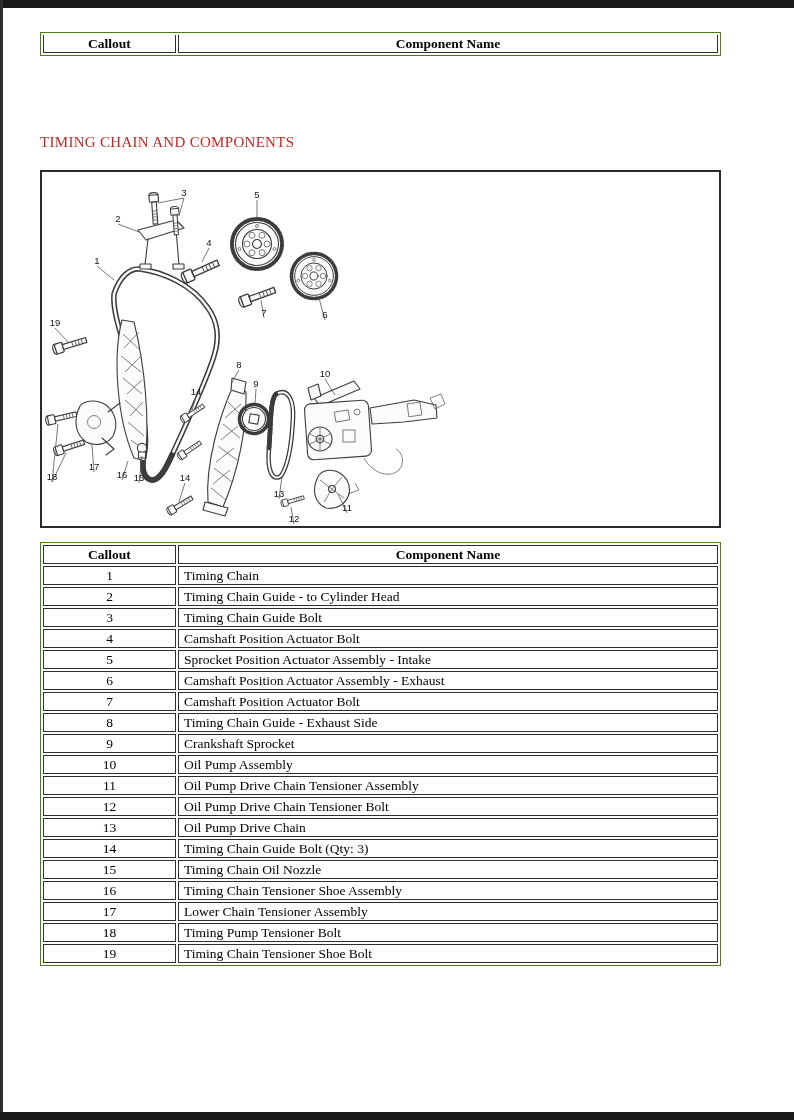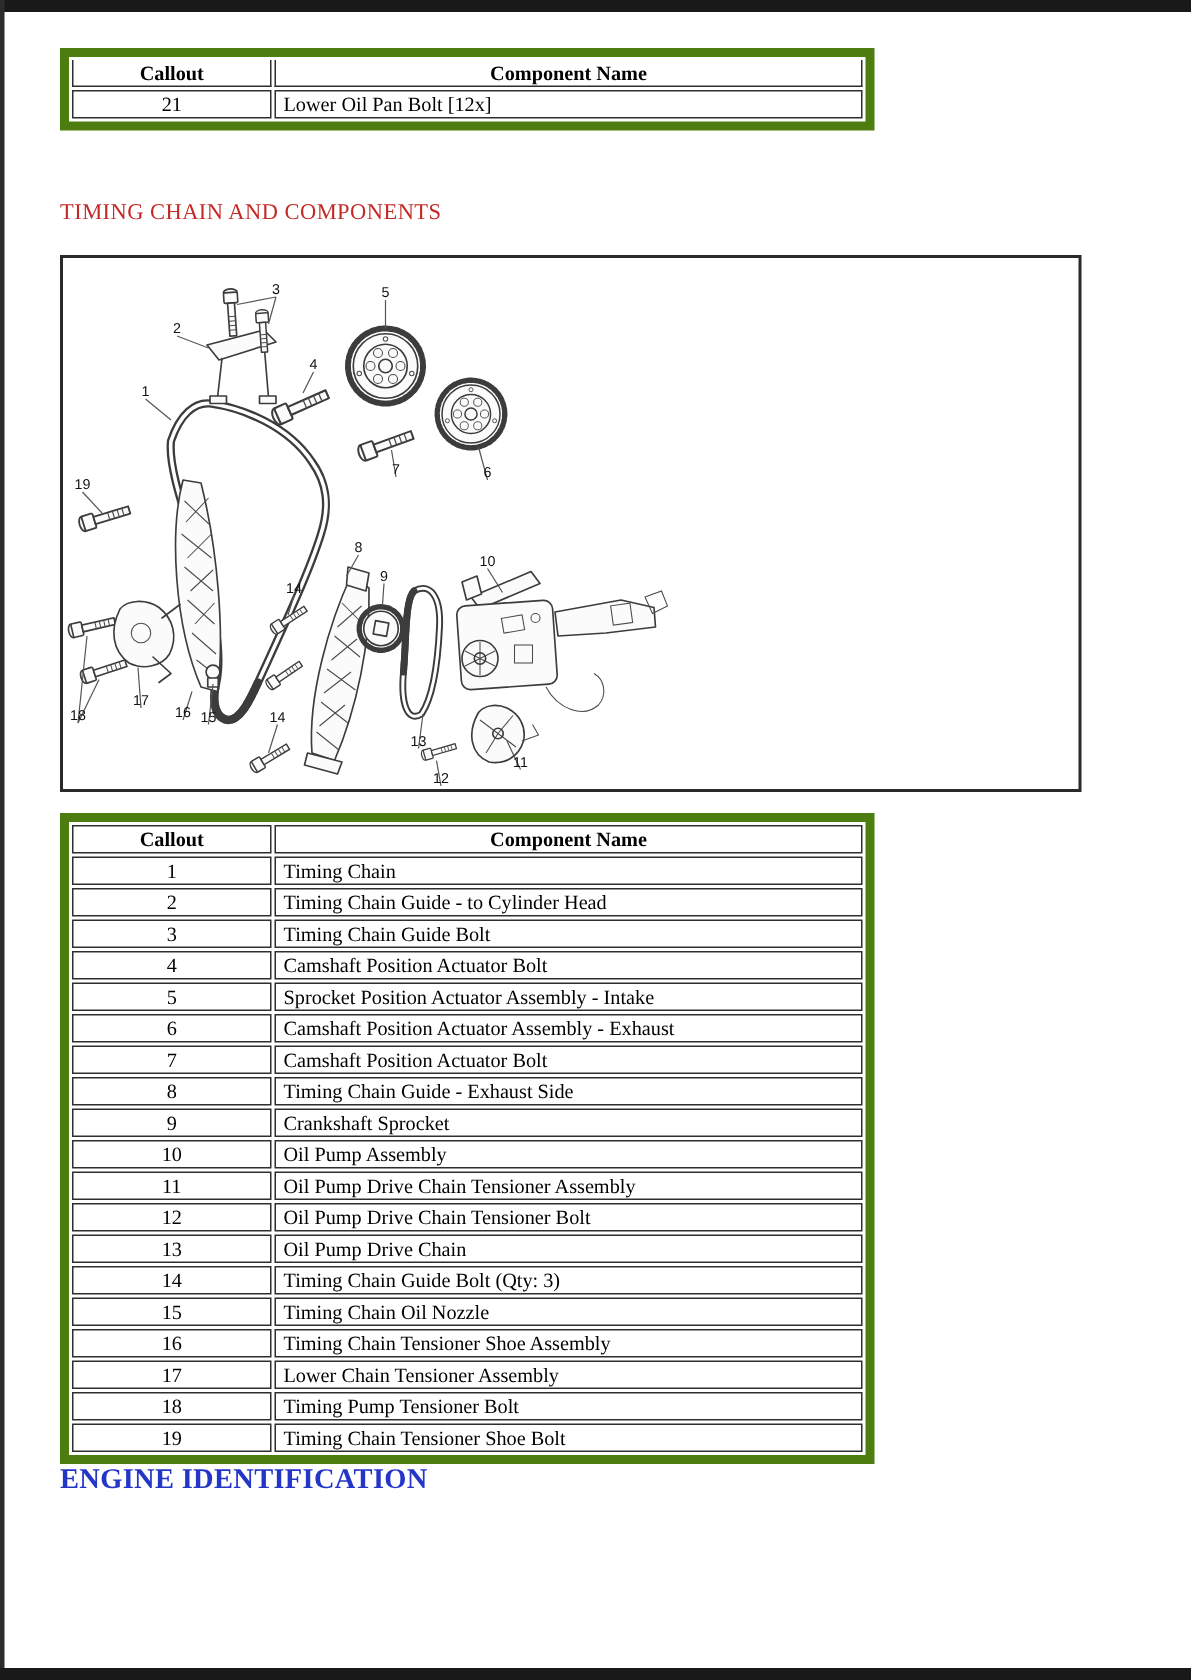--- a/index.html
+++ b/index.html
@@ -6,21 +6,21 @@
   .page {
     position:relative; width:794px; height:1120px; background:#ffffff;
     font-family:"Liberation Serif", serif; overflow:hidden; margin:0 auto;
   }
   .bar-top    { position:absolute; left:0; top:0;      width:794px; height:8px;  background:#191919; }
   .bar-bottom { position:absolute; left:0; top:1112px; width:794px; height:8px;  background:#191919; }
   .edge-left  { position:absolute; left:0; top:0;      width:3px;   height:1120px; background:#2c2c2c; }
 
   table.doc {
     border-collapse:separate; border-spacing:2px; table-layout:fixed;
-    width:543px; background:#fff; border:6px solid #4d7c0f;
+    width:681px; background:#fff; border:1px solid #4d7c0f;
   }
   table.doc th, table.doc td {
     border:1px solid #2e2e2e; font-size:13.5px; line-height:17px; height:17px;
     padding:0 2px; color:#000; overflow:hidden; white-space:nowrap;
   }
   table.doc th { font-weight:bold; text-align:center; }
   table.doc td.c-callout { text-align:center; }
   table.doc td.c-name { text-align:left; padding-left:5px; }
 
   .tbl-top { position:absolute; top:32px; left:40px; border-top:none; }
@@ -63,24 +63,20 @@
         <col style="width:133px">
         <col>
       </colgroup>
     <thead>
       <tr>
         <th>Callout</th>
         <th>Component Name</th>
       </tr>
     </thead>
     <tbody>
-        <tr>
-          <td class="c-callout">21</td>
-          <td class="c-name">Lower Oil Pan Bolt [12x]</td>
-        </tr>
       </tbody>
   </table>
 
   <div class="h-red">TIMING CHAIN AND COMPONENTS</div>
 
   <div class="diagram-box">
     <svg viewBox="0 0 677 354">
 
       <g>
         <path class="art" style="stroke-width:5.5" d="M72,122 C78,104 88,96 98,97 C120,100 150,112 166,136 C176,150 178,165 172,184 C164,210 146,248 130,283 C124,296 118,308 110,308 C102,307 99,297 102,284 C108,258 96,220 88,192 C82,172 70,140 72,122 Z"></path>
@@ -329,16 +325,15 @@
           <td class="c-callout">18</td>
           <td class="c-name">Timing Pump Tensioner Bolt</td>
         </tr>
         <tr>
           <td class="c-callout">19</td>
           <td class="c-name">Timing Chain Tensioner Shoe Bolt</td>
         </tr>
       </tbody>
   </table>
 
-  <div class="h-blue">ENGINE IDENTIFICATION</div>
 
   <div class="bar-bottom"></div>
 </div>
 
 </body></html>

